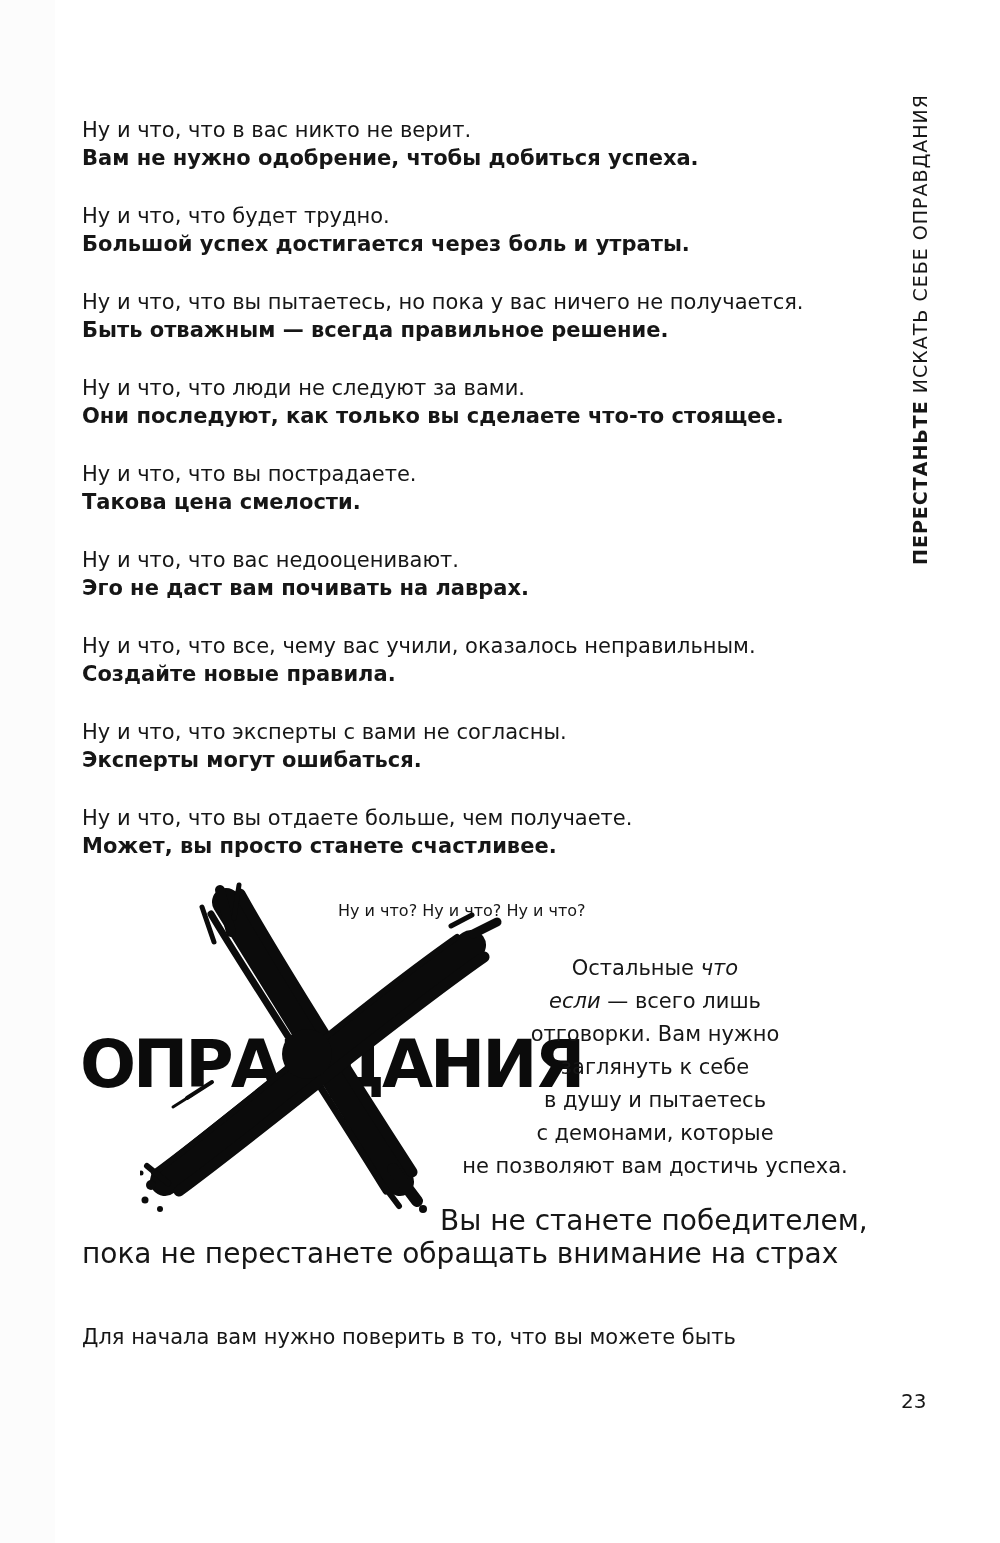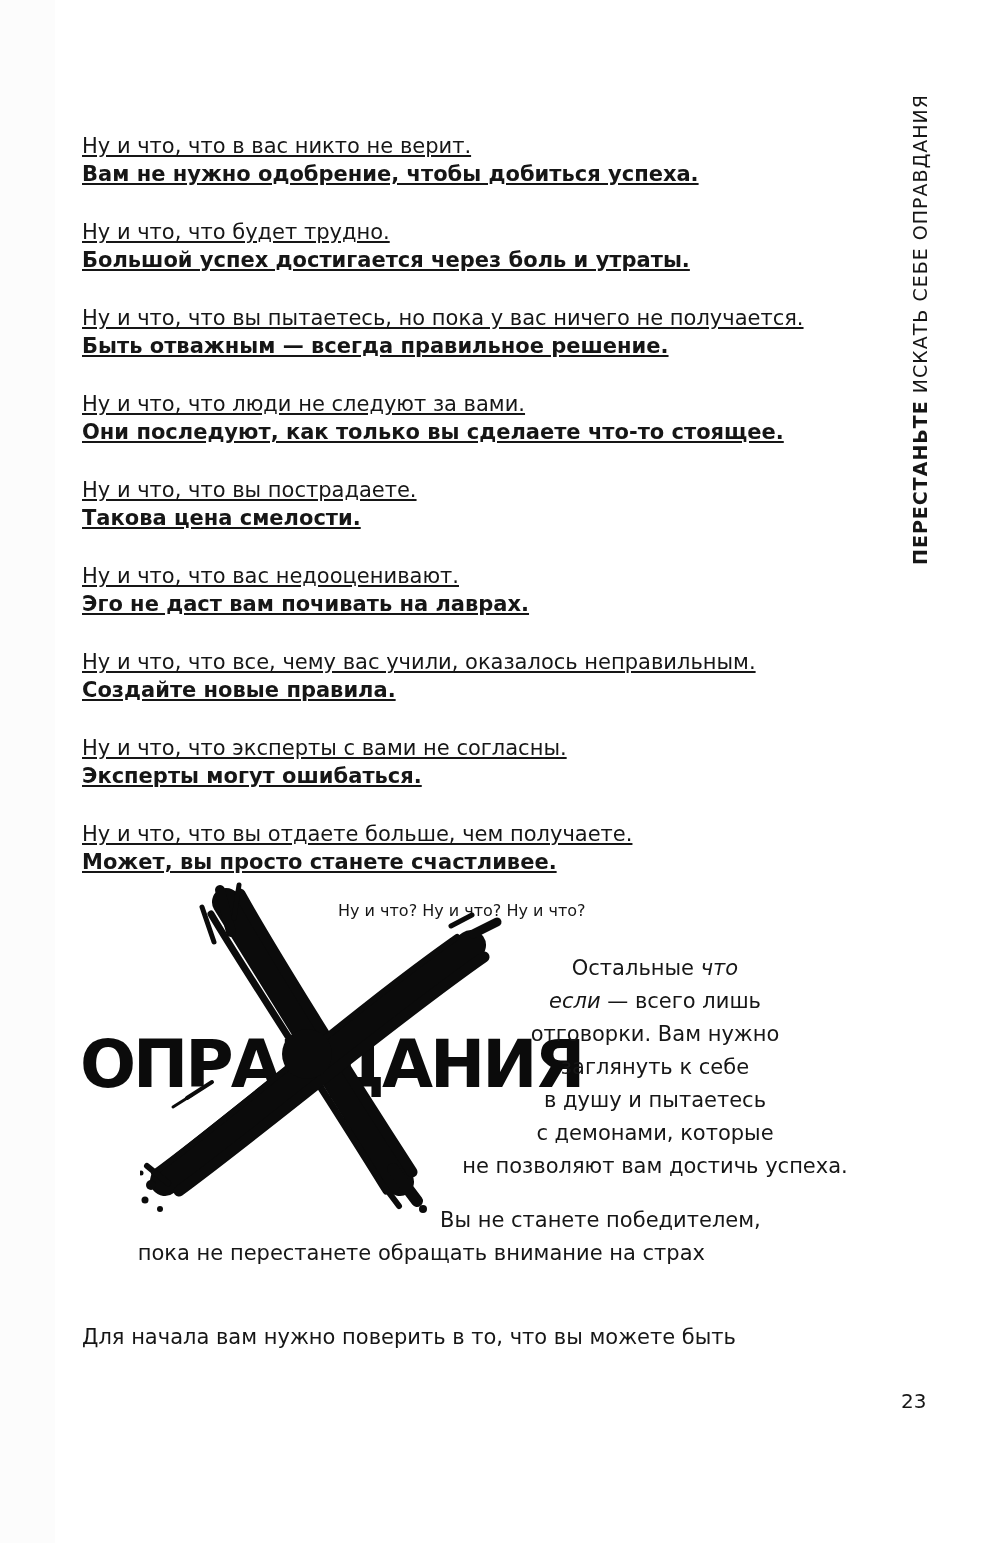--- a/index.html
+++ b/index.html
@@ -10,21 +10,21 @@
   }
   .edge-strip {
     position:absolute; left:0; top:0; width:55px; height:1543px;
     background:#fcfcfc;
   }
   
   .sowhat {
     position:absolute; left:82px; top:116px; width:900px;
     font-size:21px; line-height:28px; white-space:nowrap;
   }
-  .sowhat p { margin:16px 0 30px 0;text-decoration:underline; }
+  .sowhat p { margin:0 0 30px 0; }
   .sowhat .q { display:block; font-weight:normal; }
   .sowhat .a { display:block; font-weight:bold; }
   
   .refrain {
     position:absolute; left:338px; top:897px;
     font-size:16px; line-height:28px; white-space:nowrap;
   }
   
   .bigword {
     position:absolute; left:80px; top:1032px; z-index:1;
@@ -35,21 +35,21 @@
     position:absolute; left:140px; top:882px; width:365px; height:340px;
     z-index:2; pointer-events:none;
   }
   
   .wraptext {
     position:absolute; left:440px; top:952px; width:430px; z-index:3;
     font-size:21px; line-height:33px; text-align:center; white-space:nowrap;
   }
   .wraptext .wl { display:block; }
   
-  .closing1 { position:absolute; left:82px; top:1204px; font-size:21px; line-height:33px; white-space:nowrap;text-align:center; }
+  .closing1 { position:absolute; left:82px; top:1204px; font-size:28px; line-height:33px; white-space:nowrap; }
   .closing1 .first { margin-left:358px; }
   .closing1 span, .closing2 span { display:block; }
   .closing2 { position:absolute; left:82px; top:1321px; font-size:21px; line-height:33px; white-space:nowrap; }
   
   .pagenum { position:absolute; left:901px; top:1389px; font-size:20px; }
   
   .sidebar {
     position:absolute; left:907px; top:565px;
     transform:rotate(-90deg); transform-origin:0 0;
     font-size:19px; letter-spacing:1px; white-space:nowrap; line-height:26px;

